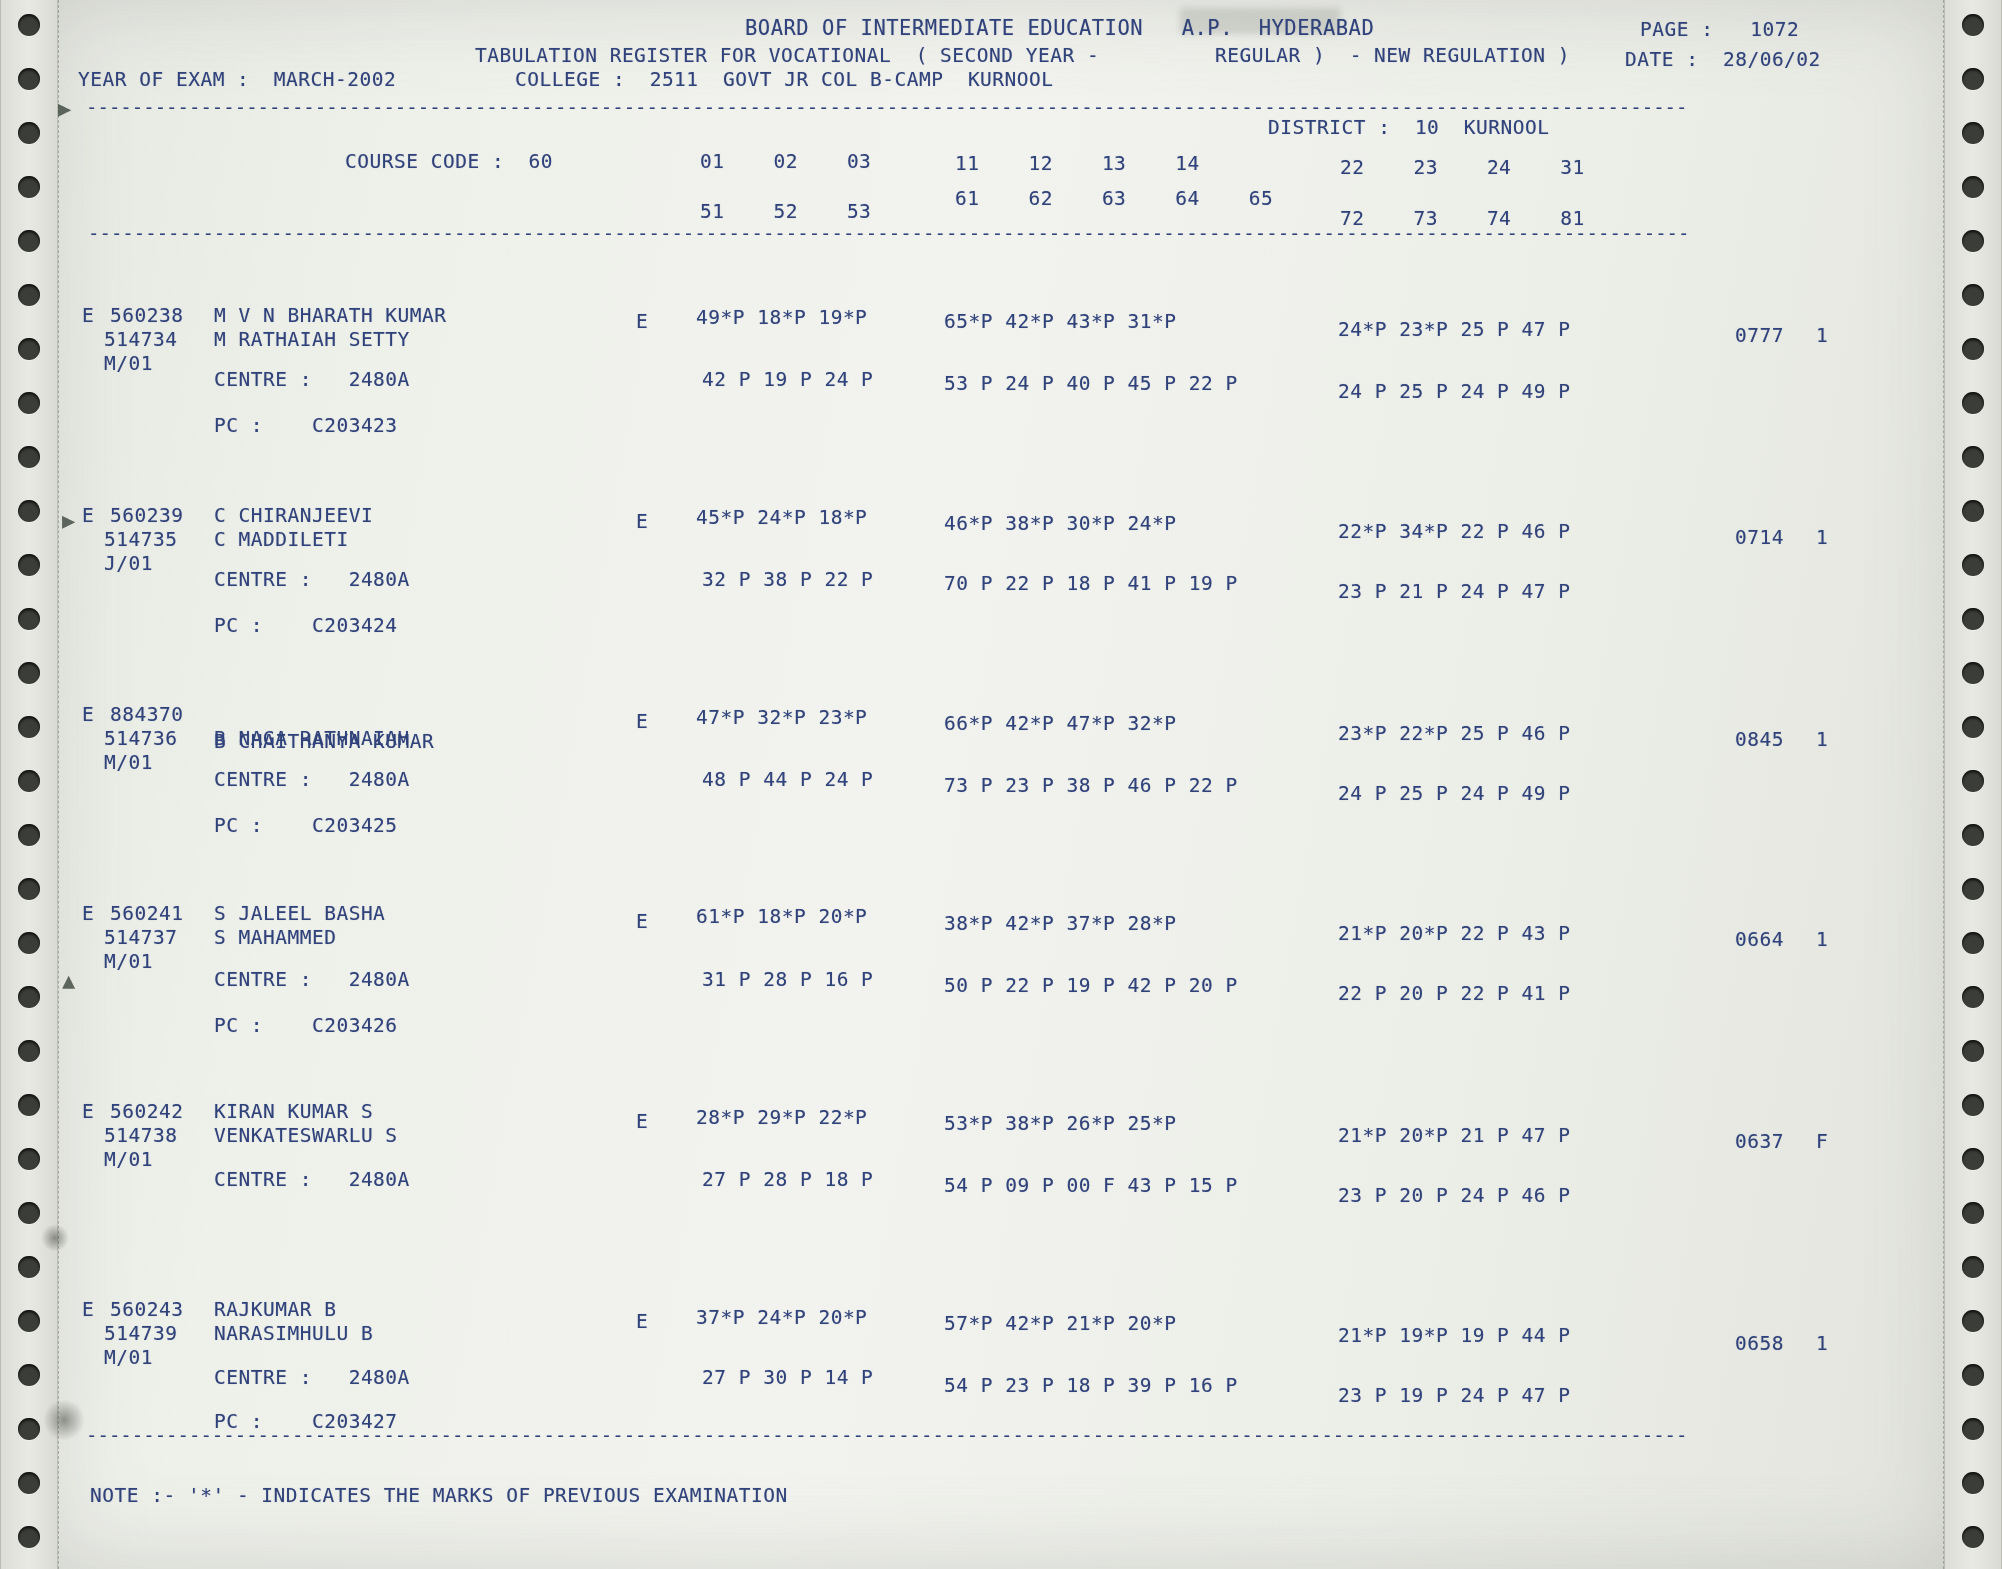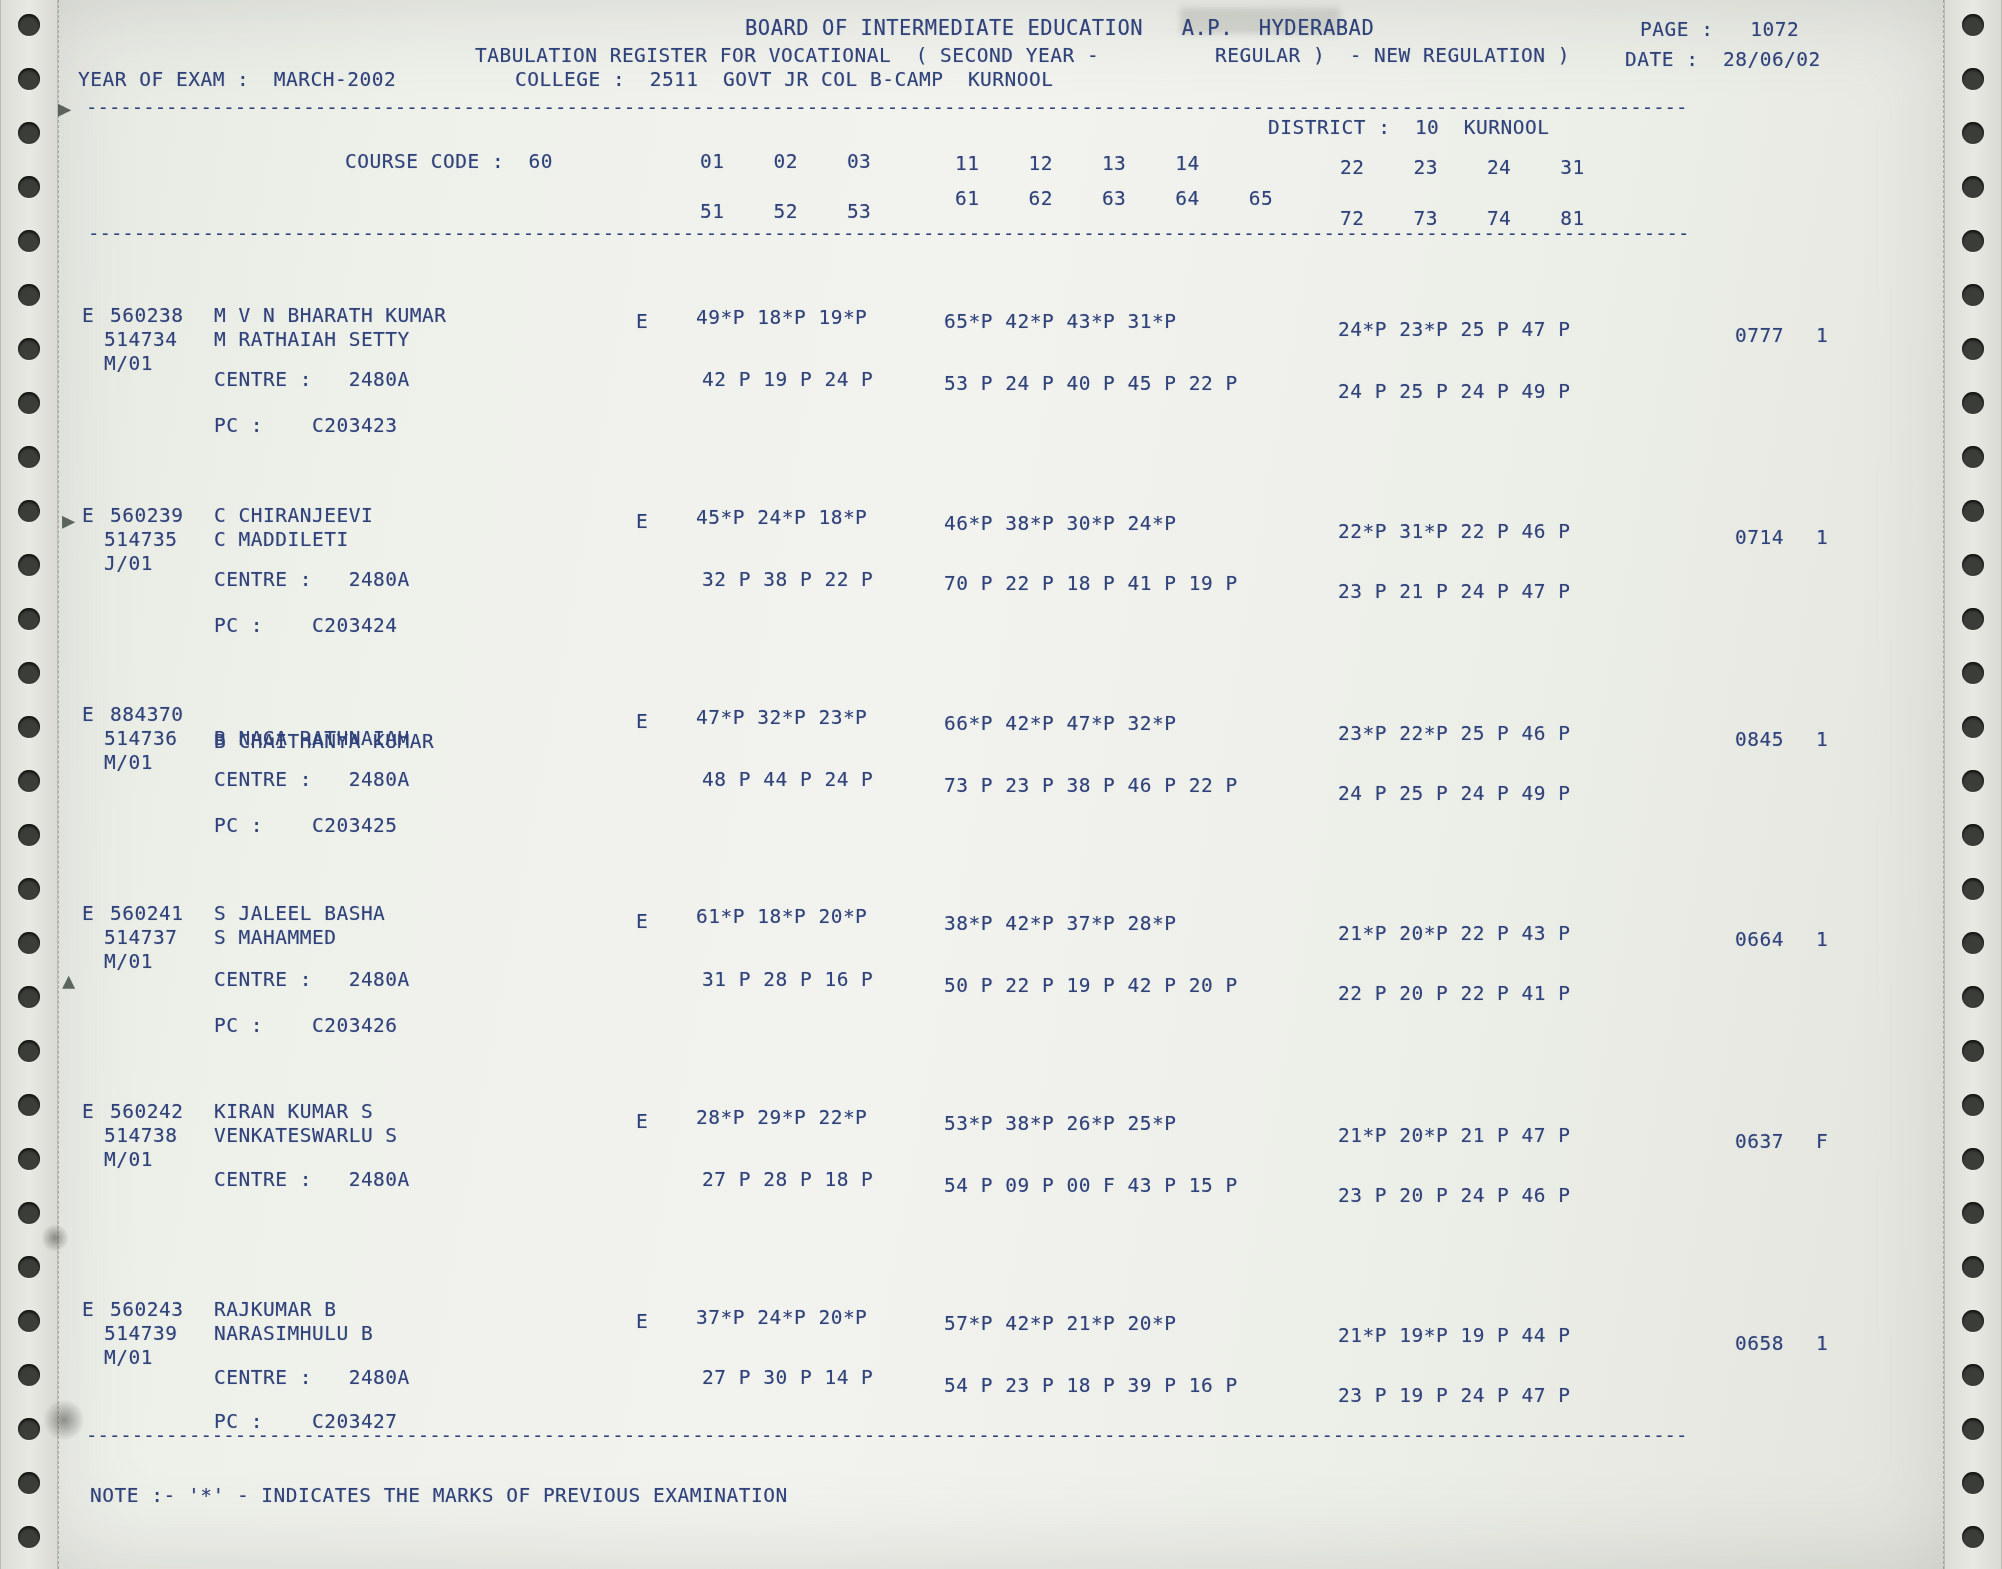--- a/index.html
+++ b/index.html
@@ -231,21 +231,21 @@
     <div class="ink t19" style="left:104px; top:528px;">514735</div>
     <div class="ink t19" style="left:104px; top:552px;">J/01</div>
     <div class="ink t19" style="left:214px; top:504px;">C CHIRANJEEVI</div>
     <div class="ink t19" style="left:214px; top:528px;">C MADDILETI</div>
     <div class="ink t19" style="left:636px; top:510px;">E</div>
     <div class="ink t19" style="left:214px; top:568px;">CENTRE :   2480A</div>
     <div class="ink t19" style="left:214px; top:614px;">PC :    C203424</div>
 
     <div class="ink t19" style="left:696px; top:506px;">45*P 24*P 18*P</div>
     <div class="ink t19" style="left:944px; top:512px;">46*P 38*P 30*P 24*P</div>
-    <div class="ink t19" style="left:1338px; top:520px;">22*P 31*P 22 P 46 P</div>
+    <div class="ink t19" style="left:1338px; top:520px;">22*P 34*P 22 P 46 P</div>
 
     <div class="ink t19" style="left:702px; top:568px;">32 P 38 P 22 P</div>
     <div class="ink t19" style="left:944px; top:572px;">70 P 22 P 18 P 41 P 19 P</div>
     <div class="ink t19" style="left:1338px; top:580px;">23 P 21 P 24 P 47 P</div>
 
     <div class="ink t19" style="left:1735px; top:526px;">0714</div>
     <div class="ink t19" style="left:1816px; top:526px;">1</div>
   </div>
 
   <div>

